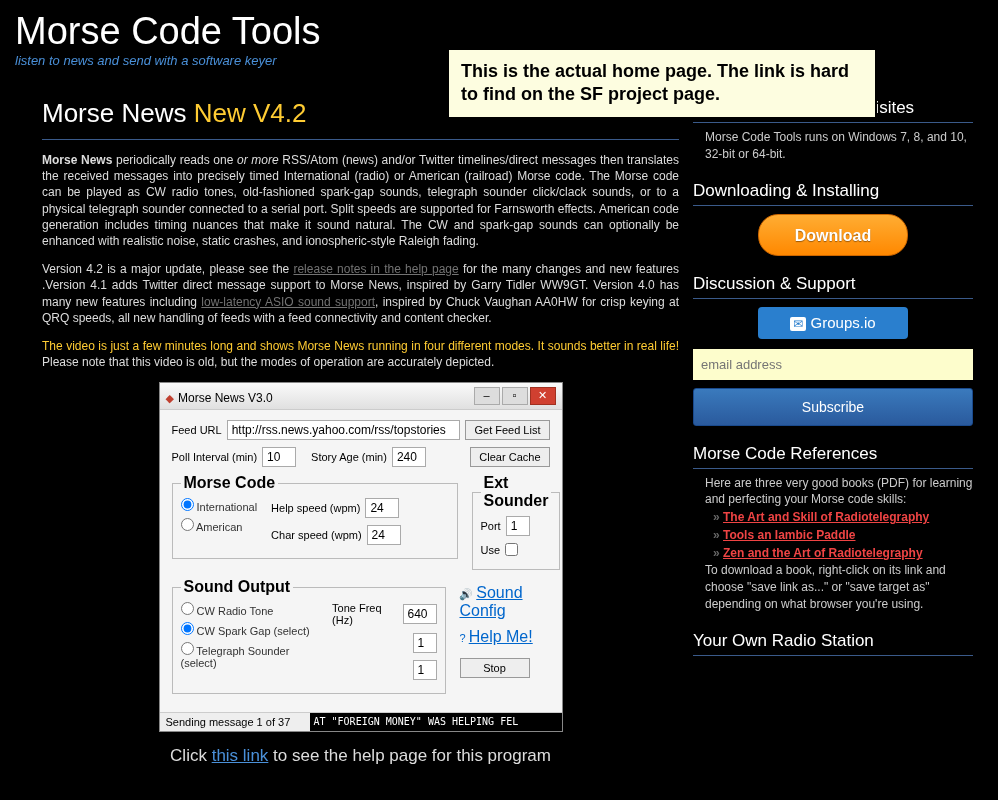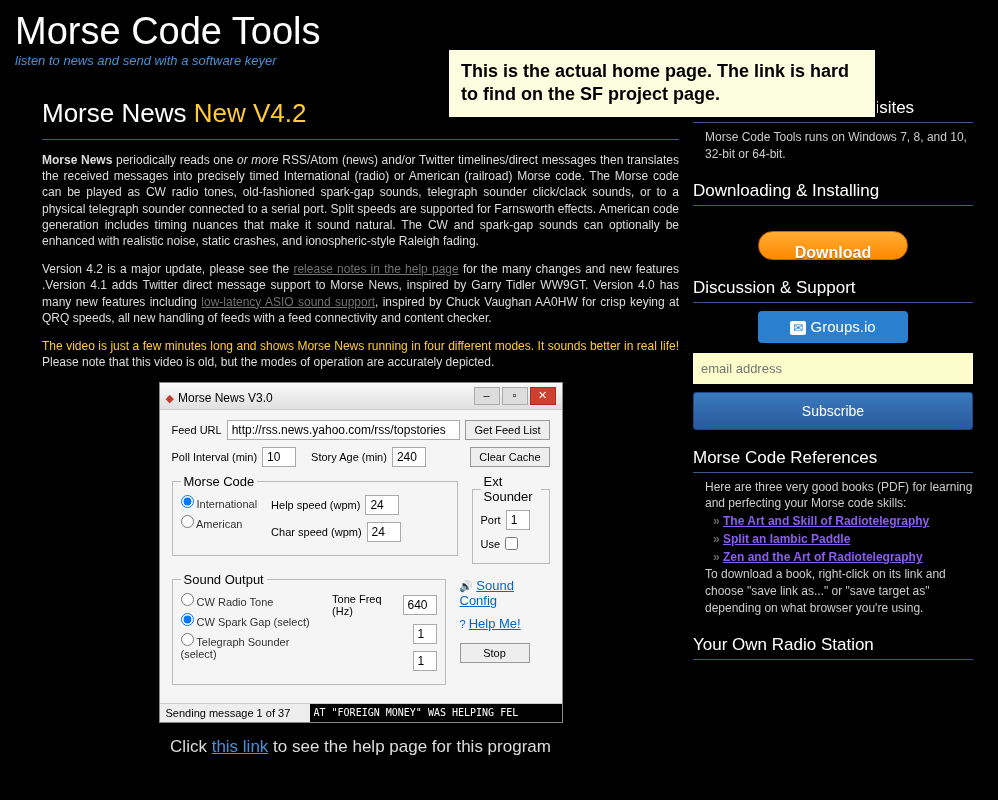--- a/index.html
+++ b/index.html
@@ -14,47 +14,47 @@
 .content h2 .ver { color: #ffcc33; }
 .content hr { border: none; border-top: 1px solid #3a5a8a; margin-bottom: 12px; }
 .content p { font-size: 12px; line-height: 1.35; text-align: justify; margin-bottom: 12px; color: #ddd; }
 .content a { color: #737373; text-decoration: underline; }
 .video-note { font-size: 12px; line-height: 1.35; margin-bottom: 10px; }
 .video-note .hl { color: #ffcc33; }
 .sidebar { width: 280px; }
 .sidebar h3 { font-size: 17px; color: #fff; font-weight: normal; margin-bottom: 6px; border-bottom: 1px solid #3a5a8a; padding-bottom: 4px; }
 .sidebar .sec { margin-bottom: 18px; }
 .sidebar p { font-size: 12px; color: #ccc; line-height: 1.4; padding-left: 12px; }
-.sidebar a { color: #8b5cf6; }
+.sidebar a { color: #ef4444; }
 .sidebar .cur { color: #ffcc33; }
-.dl-btn { display: block; margin: 25px auto 0; width: 150px; height: 29px; background: linear-gradient(#ffad33, #ff8800); border-radius: 20px; border: 1px solid #cc6600; text-align: center; line-height: 42px; color: #fff; font-weight: bold; font-size: 16px; text-shadow: 0 1px 1px rgba(0,0,0,.4); box-shadow: 0 2px 4px rgba(0,0,0,.5); cursor: pointer; }
+.dl-btn { display: block; margin: 8px auto 0; width: 150px; height: 42px; background: linear-gradient(#ffad33, #ff8800); border-radius: 20px; border: 1px solid #cc6600; text-align: center; line-height: 42px; color: #fff; font-weight: bold; font-size: 16px; text-shadow: 0 1px 1px rgba(0,0,0,.4); box-shadow: 0 2px 4px rgba(0,0,0,.5); cursor: pointer; }
 .groups-btn { display: block; margin: 8px auto 10px; width: 150px; height: 32px; background: #2a7fce; border-radius: 4px; color: #fff; text-align: center; line-height: 32px; font-size: 15px; cursor: pointer; }
 .email-in { width: 100%; padding: 8px; background: #fdfdcc; border: none; font-size: 13px; color: #888; margin-bottom: 8px; }
 .sub-btn { width: 100%; padding: 10px; background: linear-gradient(#3a7abd, #2a5a9d); border: 1px solid #1a4a8d; color: #fff; font-size: 14px; border-radius: 3px; cursor: pointer; }
 .refs { list-style: none; padding-left: 20px; }
 .refs li { font-size: 12px; color: #4a90d9; font-weight: bold; line-height: 1.5; }
 .refs li::before { content: "» "; color: #666; }
 .app-window { width: 404px; margin: 0 auto 14px; background: #f0f0f0; border: 1px solid #888; box-shadow: 0 4px 12px rgba(0,0,0,.6); font-size: 11px; color: #000; }
 .titlebar { background: linear-gradient(#fafafa, #e0e0e0); padding: 4px 6px; display: flex; align-items: flex-end; justify-content: space-between; border-bottom: 1px solid #ccc; }
 .titlebar .ttl { font-size: 12px; }
 .tb-btns { display: flex; gap: 2px; }
 .tb-btn { width: 26px; height: 18px; background: #ddd; border: 1px solid #aaa; text-align: center; line-height: 15px; font-size: 11px; }
 .tb-close { background: #d04030; color: #fff; border-color: #a03020; }
 .app-body { padding: 10px 12px; background: #f5f5f5; }
 .row { display: flex; align-items: center; margin-bottom: 7px; gap: 5px; }
 .app-body label { font-size: 11px; }
 .app-body input[type=text] { border: 1px solid #aaa; padding: 2px 4px; font-size: 12px; background: #fff; }
 .app-btn { border: 1px solid #999; background: #eee; padding: 3px 8px; font-size: 11px; cursor: pointer; }
 .spin { width: 34px; }
 fieldset { border: 1px solid #bbb; padding: 6px 8px; margin-bottom: 8px; }
-fieldset legend { font-size: 13px; padding: 0 3px; }
+fieldset legend { font-size: 16px; padding: 0 3px; font-weight: bold; }
 .cols { display: flex; gap: 14px; }
 .col { flex: 1; }
 .radio-row { margin-bottom: 5px; font-size: 11px; color: #333; }
-.snd-link { color: #0066cc; text-decoration: underline; font-size: 13px; cursor: pointer; }
+.snd-link { color: #0066cc; text-decoration: underline; font-size: 16px; cursor: pointer; }
 .statusbar { background: #eee; border-top: 1px solid #ccc; display: flex; font-size: 11px; }
 .status-l { padding: 3px 6px; flex: 0 0 150px; }
 .status-r { flex: 1; background: #000; color: #fff; font-family: monospace; font-size: 10px; padding: 3px 4px; overflow: hidden; white-space: nowrap; }
 .help-link { text-align: center; font-size: 17px; color: #ddd; margin-top: 6px; }
 .help-link a { color: #4a90d9; }
 </style>
 </head>
 <body>
 
 <div class="header">
@@ -195,21 +195,21 @@
       <h3>Discussion &amp; Support</h3>
       <div class="groups-btn"><span style="background:#fff;color:#2a7fce;padding:0 3px;border-radius:2px;font-size:12px;">✉</span> <span>Groups.io</span></div>
       <input class="email-in" placeholder="email address" style="">
       <button class="sub-btn">Subscribe</button>
     </div>
     <div class="sec">
       <h3>Morse Code References</h3>
       <p>Here are three very good books (PDF) for learning and perfecting your Morse code skills:</p>
       <ul class="refs">
         <li><a href="#">The Art and Skill of Radiotelegraphy</a></li>
-        <li><a href="#">Split an Iambic Paddle</a></li>
+        <li><a href="#">Tools an Iambic Paddle</a></li>
         <li><a href="#">Zen and the Art of Radiotelegraphy</a></li>
       </ul>
       <p>To download a book, right-click on its link and choose "save link as..." or "save target as" depending on what browser you're using.</p>
     </div>
     <div class="sec">
       <h3>Your Own Radio Station</h3>
     </div>
   </div>
 </div>
 

